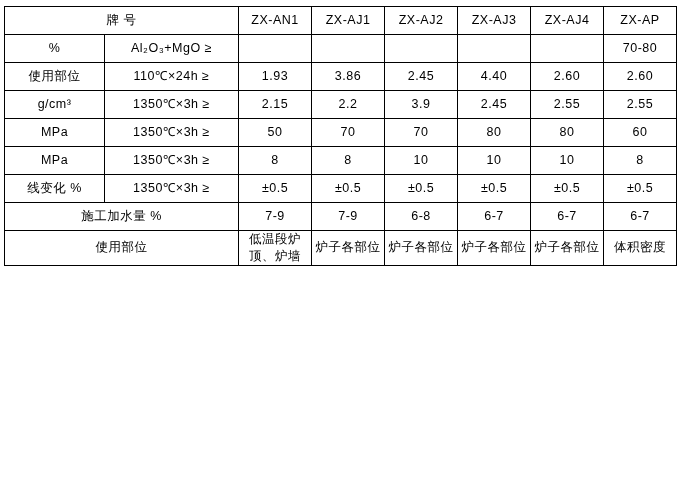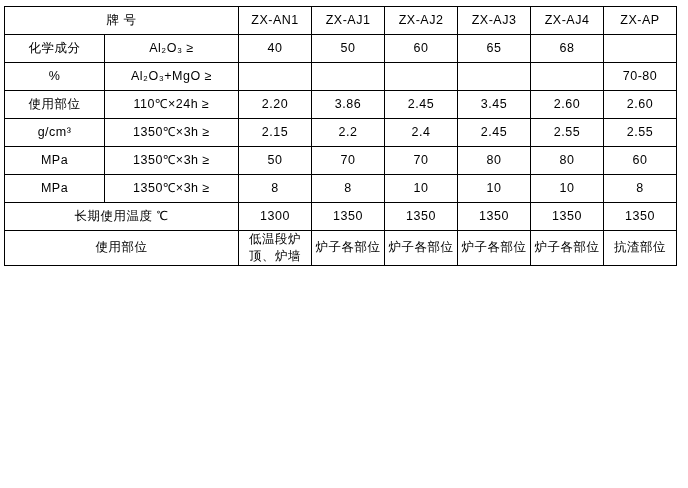--- a/index.html
+++ b/index.html
@@ -81,59 +81,49 @@
       <tr>
         <td class="head" colspan="2">牌  号</td>
         <td class="val">ZX-AN1</td>
         <td class="val">ZX-AJ1</td>
         <td class="val">ZX-AJ2</td>
         <td class="val">ZX-AJ3</td>
         <td class="val">ZX-AJ4</td>
         <td class="val">ZX-AP</td>
       </tr>
 
-      <tr>
-        <td class="lbl">化学成分</td>
-        <td class="sub nowrap">Al₂O₃  ≥</td>
-        <td class="val">40</td>
-        <td class="val">50</td>
-        <td class="val">60</td>
-        <td class="val">65</td>
-        <td class="val">68</td>
-        <td class="val"></td>
-      </tr>
 
       <tr>
         <td class="lbl">%</td>
         <td class="sub nowrap">Al₂O₃+MgO  ≥</td>
         <td class="val"></td>
         <td class="val"></td>
         <td class="val"></td>
         <td class="val"></td>
         <td class="val"></td>
         <td class="val">70-80</td>
       </tr>
 
       <tr>
         <td class="lbl">使用部位</td>
         <td class="sub nowrap">110℃×24h  ≥</td>
-        <td class="val">2.20</td>
+        <td class="val">1.93</td>
         <td class="val">3.86</td>
         <td class="val">2.45</td>
-        <td class="val">3.45</td>
+        <td class="val">4.40</td>
         <td class="val">2.60</td>
         <td class="val">2.60</td>
       </tr>
 
       <tr>
         <td class="lbl">g/cm³</td>
         <td class="sub nowrap">1350℃×3h  ≥</td>
         <td class="val">2.15</td>
         <td class="val">2.2</td>
-        <td class="val">2.4</td>
+        <td class="val">3.9</td>
         <td class="val">2.45</td>
         <td class="val">2.55</td>
         <td class="val">2.55</td>
       </tr>
 
 
       <tr>
         <td class="lbl mpa">MPa</td>
         <td class="sub nowrap">1350℃×3h  ≥</td>
         <td class="val">50</td>
@@ -149,37 +139,47 @@
         <td class="lbl mpa">MPa</td>
         <td class="sub nowrap">1350℃×3h  ≥</td>
         <td class="val">8</td>
         <td class="val">8</td>
         <td class="val">10</td>
         <td class="val">10</td>
         <td class="val">10</td>
         <td class="val">8</td>
       </tr>
 
-
+      <tr>
+        <td class="lbl">线变化  %</td>
+        <td class="sub nowrap">1350℃×3h  ≥</td>
+        <td class="val">±0.5</td>
+        <td class="val">±0.5</td>
+        <td class="val">±0.5</td>
+        <td class="val">±0.5</td>
+        <td class="val">±0.5</td>
+        <td class="val">±0.5</td>
+      </tr>
 
       <tr>
-        <td class="lbl" colspan="2">长期使用温度  ℃</td>
-        <td class="val">1300</td>
-        <td class="val">1350</td>
-        <td class="val">1350</td>
-        <td class="val">1350</td>
-        <td class="val">1350</td>
-        <td class="val">1350</td>
+        <td class="lbl" colspan="2">施工加水量          %</td>
+        <td class="val">7-9</td>
+        <td class="val">7-9</td>
+        <td class="val">6-8</td>
+        <td class="val">6-7</td>
+        <td class="val">6-7</td>
+        <td class="val">6-7</td>
       </tr>
+
 
 
       <tr>
         <td class="lbl use-cell" colspan="2">使用部位</td>
         <td class="val use-cell">低温段炉顶、炉墙</td>
         <td class="val use-cell">炉子各部位</td>
         <td class="val use-cell">炉子各部位</td>
         <td class="val use-cell">炉子各部位</td>
         <td class="val use-cell">炉子各部位</td>
-        <td class="val use-cell">抗渣部位</td>
+        <td class="val use-cell">体积密度</td>
       </tr>
     </tbody>
   </table>
 </div>
 
 </body></html>

